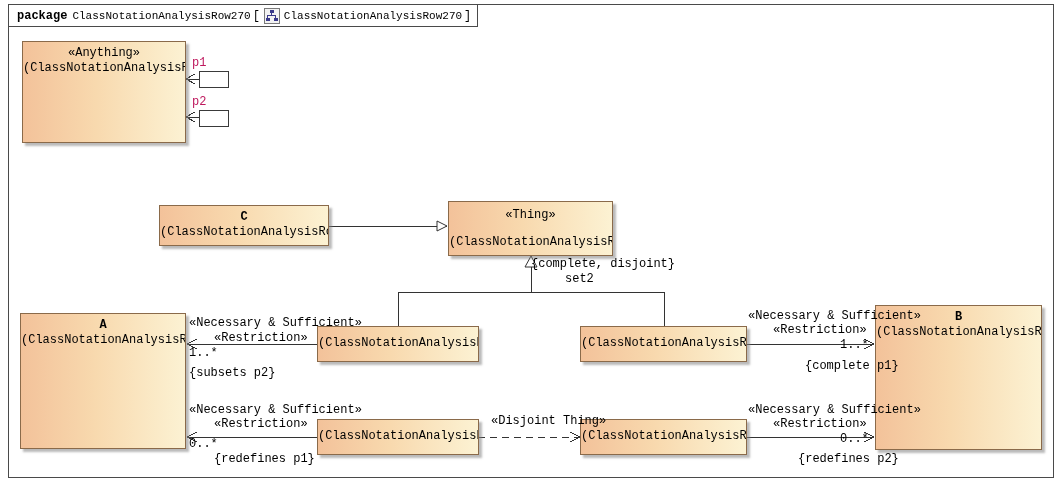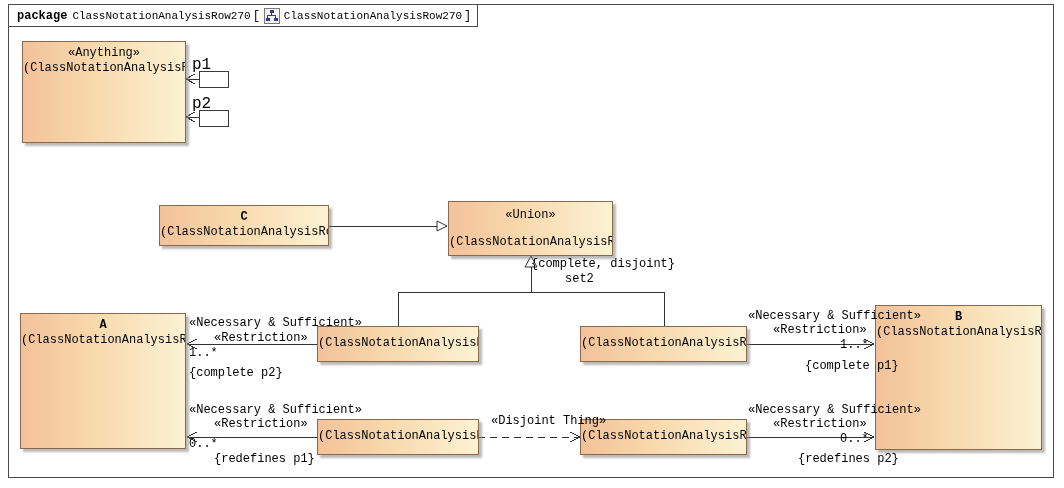--- a/index.html
+++ b/index.html
@@ -112,22 +112,22 @@
 
   
   .port {
     position: absolute;
     box-sizing: border-box;
     border: 1px solid #3a3a3a;
     background: #ffffff;
   }
   .port-lbl {
     position: absolute;
-    font-size: 16px;
-    color: #000000;
+    font-size: 12px;
+    color: #be185d;
     white-space: nowrap;
   }
 
   
   .lbl {
     position: absolute;
     font-size: 12px;
     color: #000;
     white-space: nowrap;
     line-height: 14px;
@@ -220,21 +220,21 @@
 
   <div class="port" style="left:199px; top:110px; width:30px; height:17px;"></div>
   <div class="port-lbl" style="left:192px; top:95px;">p2</div>
 
   <div class="cls" style="left:159px; top:205px; width:170px; height:41px;">
     <span class="nm">C</span>
     <span class="qn">(ClassNotationAnalysisRow270)</span>
   </div>
 
   <div class="cls" style="left:448px; top:201px; width:165px; height:55px; padding-top:6px;">
-    <span class="kw">«Union»</span>
+    <span class="kw">«Thing»</span>
     <span class="qn" style="margin-top:12px;">(ClassNotationAnalysisRow270)</span>
   </div>
 
   <div class="lbl" style="left:531px; top:257px;">{complete, disjoint}</div>
   <div class="lbl" style="left:565px; top:272px;">set2</div>
 
   <div class="cls" style="left:20px; top:313px; width:166px; height:136px;">
     <span class="nm">A</span>
     <span class="qn">(ClassNotationAnalysisRow270)</span>
   </div>
@@ -256,21 +256,21 @@
     <span class="qn">(ClassNotationAnalysisRow270)</span>
   </div>
 
   <div class="cls" style="left:580px; top:419px; width:167px; height:36px; padding-top:9px;">
     <span class="qn">(ClassNotationAnalysisRow270)</span>
   </div>
 
   <div class="lbl center" style="left:189px; top:316px;">«Necessary &amp; Sufficient»</div>
   <div class="lbl center" style="left:214px; top:331px;">«Restriction»</div>
   <div class="lbl" style="left:189px; top:346px;">1..*</div>
-  <div class="lbl" style="left:189px; top:366px;">{complete p2}</div>
+  <div class="lbl" style="left:189px; top:366px;">{subsets p2}</div>
 
   <div class="lbl center" style="left:189px; top:403px;">«Necessary &amp; Sufficient»</div>
   <div class="lbl center" style="left:214px; top:417px;">«Restriction»</div>
   <div class="lbl" style="left:189px; top:437px;">0..*</div>
   <div class="lbl" style="left:189px; top:452px;margin-left:25px;">{redefines p1}</div>
 
   <div class="lbl center" style="left:748px; top:309px;">«Necessary &amp; Sufficient»</div>
   <div class="lbl center" style="left:773px; top:323px;">«Restriction»</div>
   <div class="lbl" style="left:840px; top:338px;">1..*</div>
   <div class="lbl" style="left:805px; top:359px;">{complete p1}</div>

